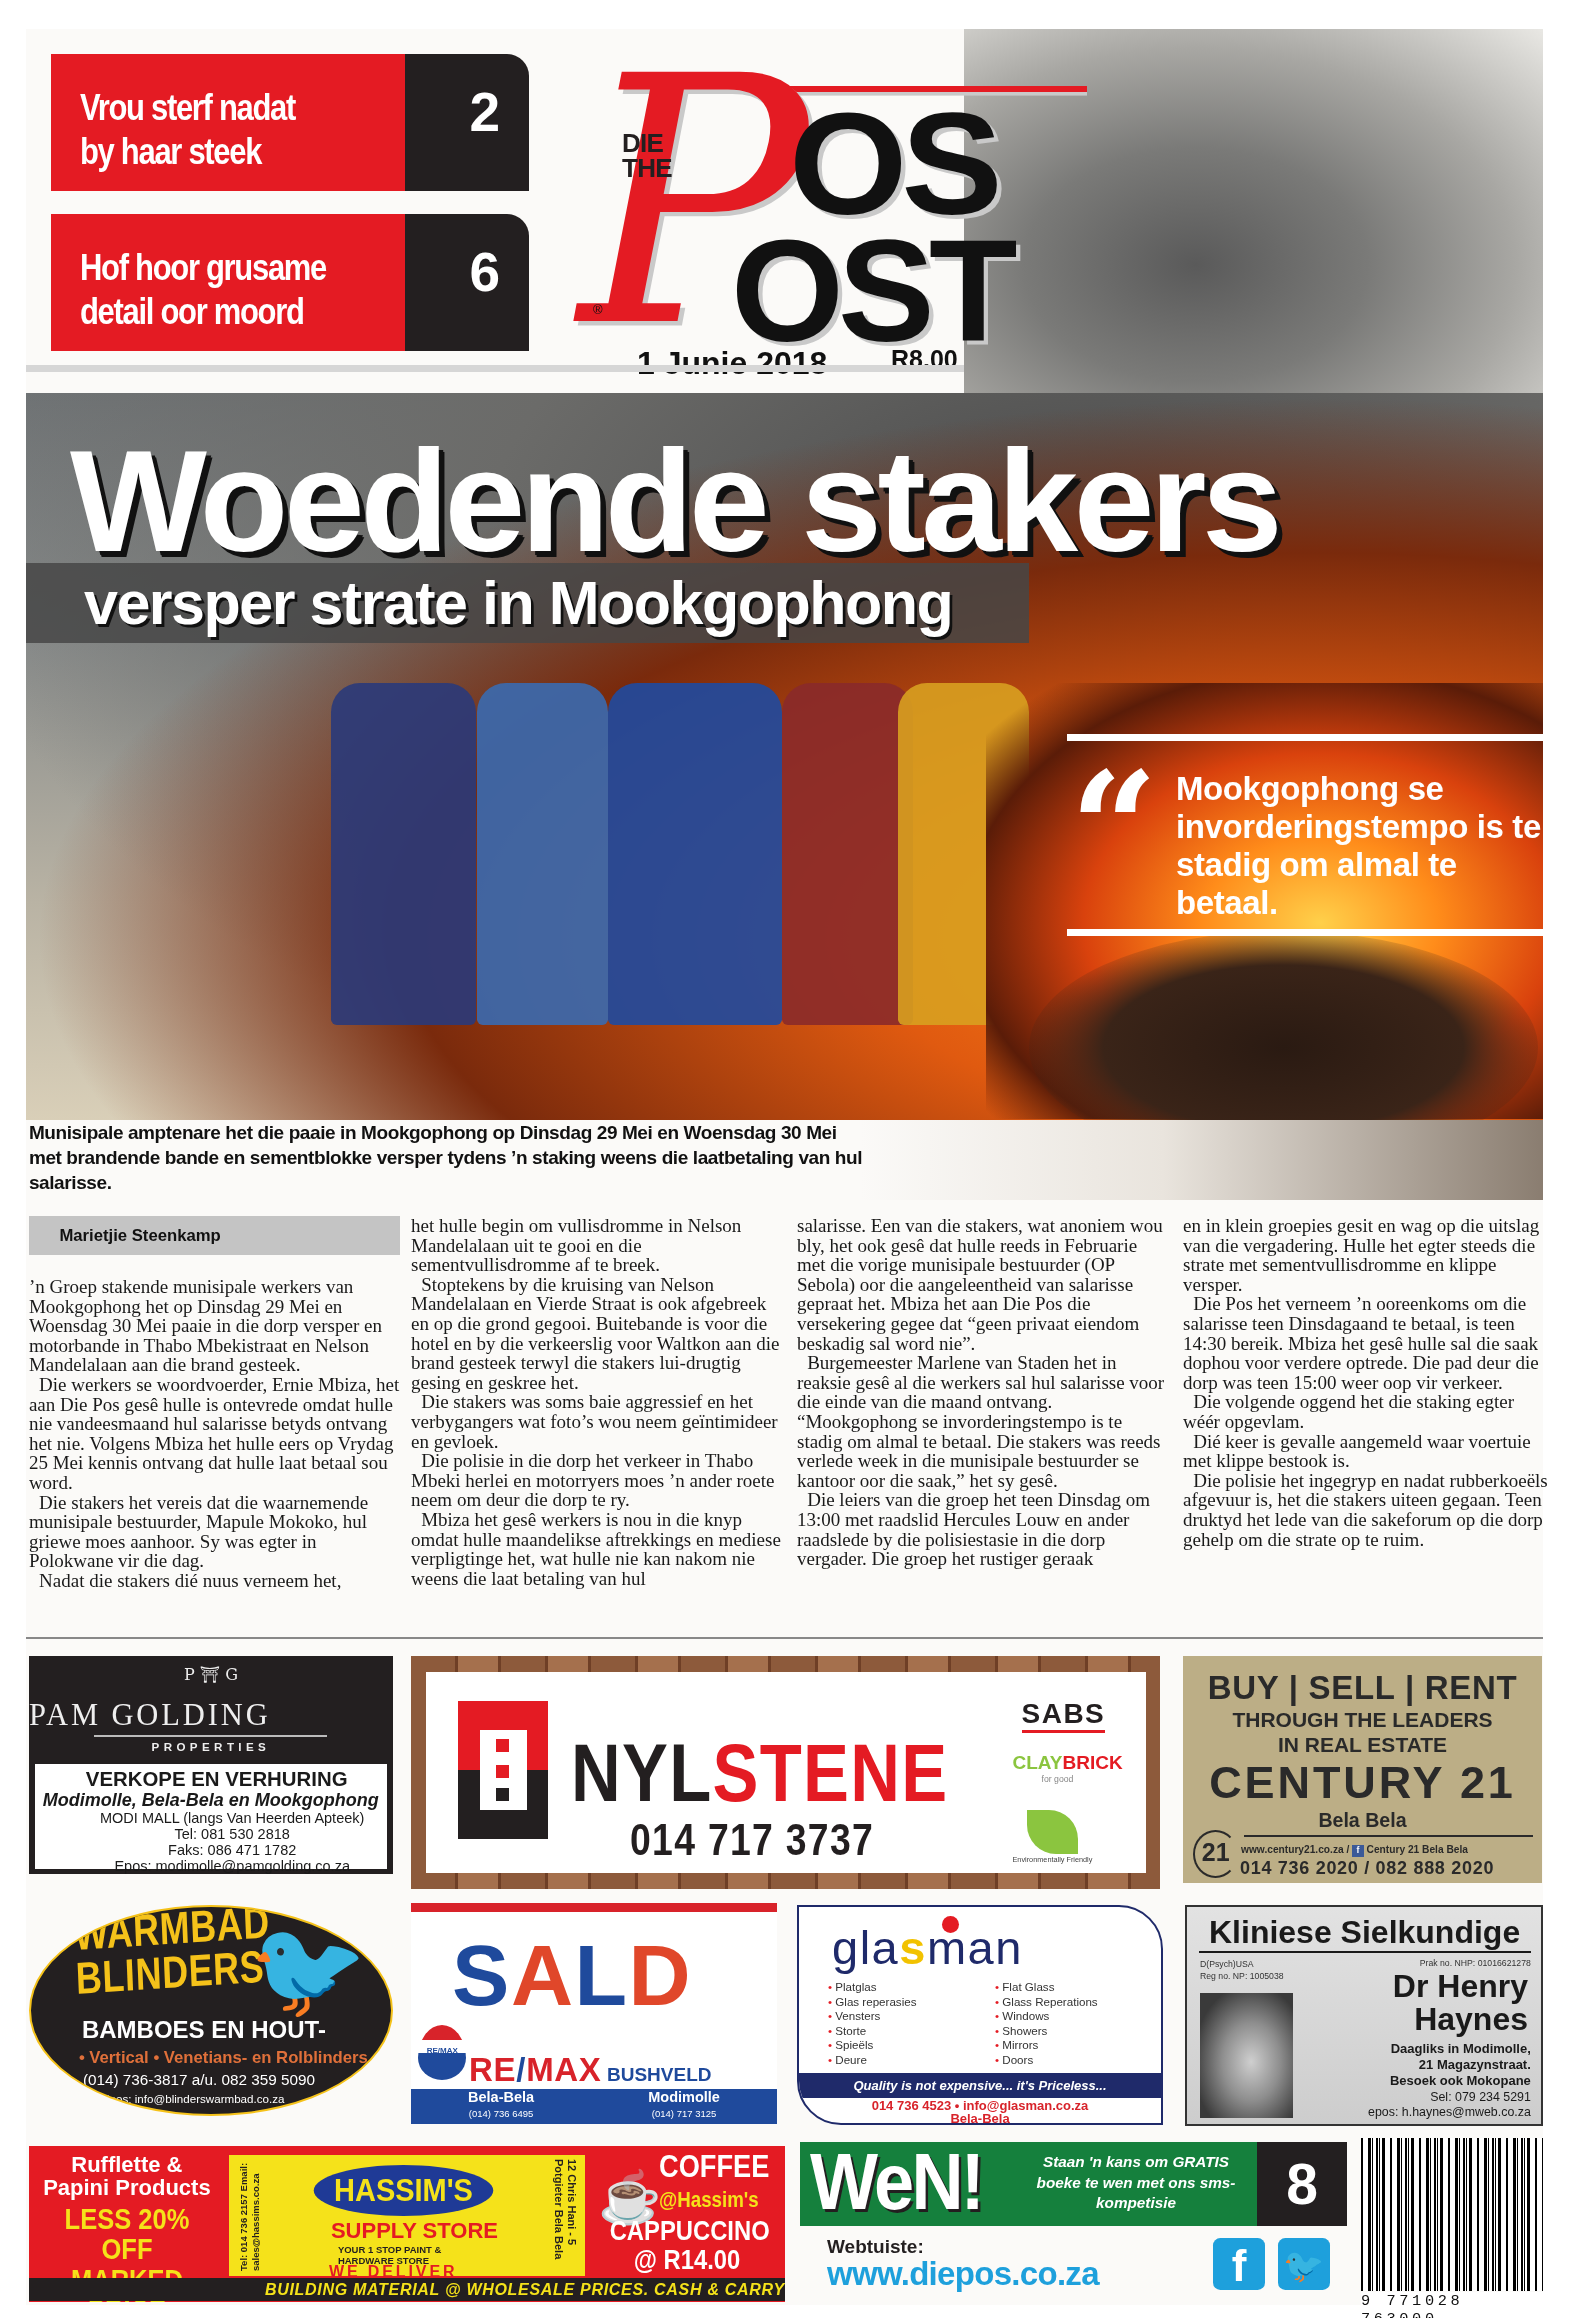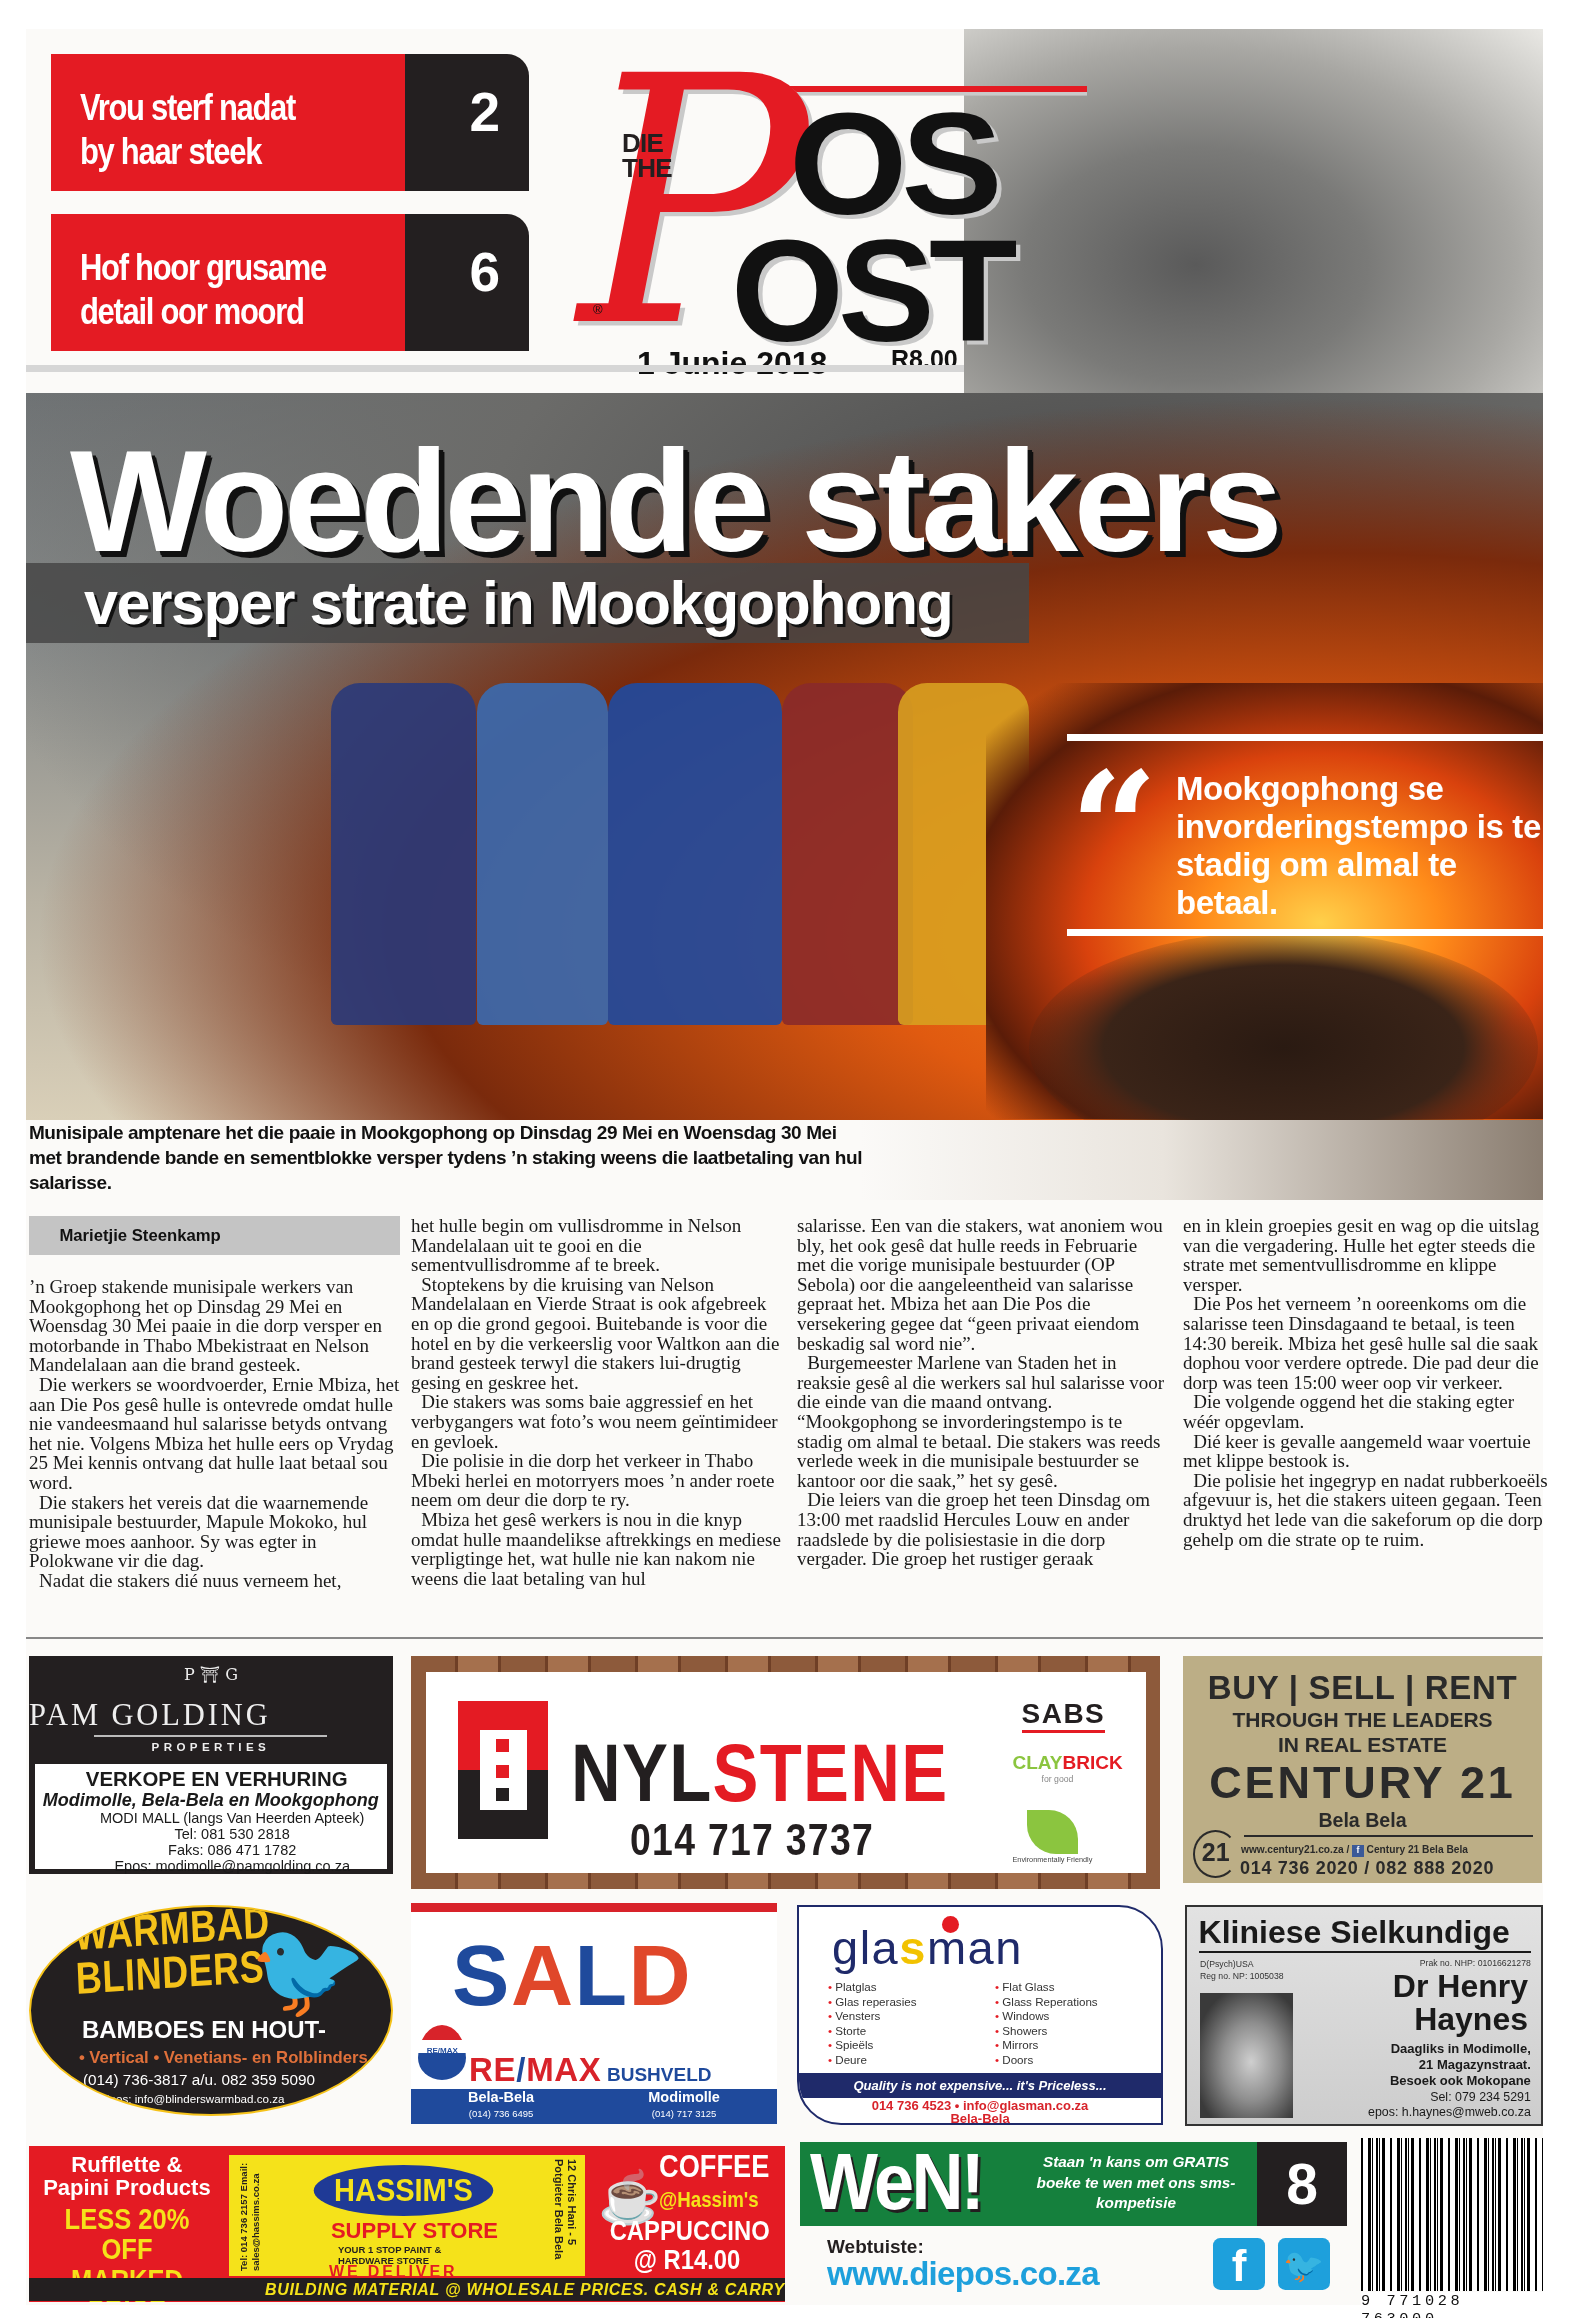--- a/index.html
+++ b/index.html
@@ -136,21 +136,21 @@
   .gm .logo { position: absolute; left: 33px; top: 13px; font-size: 47px; color: #1f2a6a; letter-spacing: 1.5px; }
   .gm .logo .s { color: #f2c200; font-weight: 700; }
   .gm .dot { position: absolute; left: 143px; top: 8.7px; width: 17.4px; height: 17.4px; border-radius: 50%; background: #e41b23; }
   .gm ul { position: absolute; top: 73px; list-style: none; font-size: 11.6px; line-height: 14.5px; color: #333; }
   .gm ul li::before { content: "• "; color: #e41b23; }
   .gm .band { position: absolute; left: 0; top: 166px; width: 100%; height: 25px; background: #1f2a6a; color: #fff; font-style: italic; font-weight: 700; font-size: 13px; line-height: 25px; text-align: center; }
   .gm .contact { position: absolute; left: 0; top: 192px; width: 100%; text-align: center; color: #d8232a; font-weight: 700; font-size: 13px; line-height: 13px; }
 
   
   .kl { left: 1159px; top: 1876px; width: 358px; height: 221px; background: linear-gradient(180deg, #e2e2e2, #cdcdcd); border: 2.9px solid #333; }
-  .kl .title { position: absolute; left: 11.6px; top: 7.3px; font-weight: 700; font-size: 32px; color: #1a1a1a; border-bottom: 2.2px solid #1a1a1a; width: 332px; }
+  .kl .title { position: absolute; left: 11.6px; top: 7.3px; font-weight: 700; font-size: 32px; color: #1a1a1a; border-bottom: 2.2px solid #1a1a1a; width: 332px; text-align: center; }
   .kl .s1 { position: absolute; left: 13px; top: 51px; font-size: 8.7px; color: #333; line-height: 12.4px; }
   .kl .s2 { position: absolute; right: 10.2px; top: 51px; font-size: 8.7px; color: #333; }
   .kl .photo { position: absolute; left: 13px; top: 86px; width: 93px; height: 125px; background: radial-gradient(ellipse at 55% 55%, #cfcfcf 0%, #8e8e8e 40%, #3a3a3a 80%); }
   .kl .dr { position: absolute; right: 13px; top: 63px; text-align: right; font-weight: 700; font-size: 32px; line-height: 33px; color: #1a1a1a; }
   .kl .addr { position: absolute; right: 10.2px; top: 134px; text-align: right; font-weight: 700; font-size: 13px; line-height: 16px; color: #1a1a1a; }
   .kl .sel { position: absolute; right: 10.2px; top: 183px; text-align: right; font-size: 12.4px; line-height: 14.5px; color: #1a1a1a; }
 
   
   .hs { left: 2.9px; top: 2117px; width: 756px; height: 156px; background: #e41b23; }
   .hs .left { position: absolute; left: 0; top: 7.3px; width: 196px; text-align: center; }

